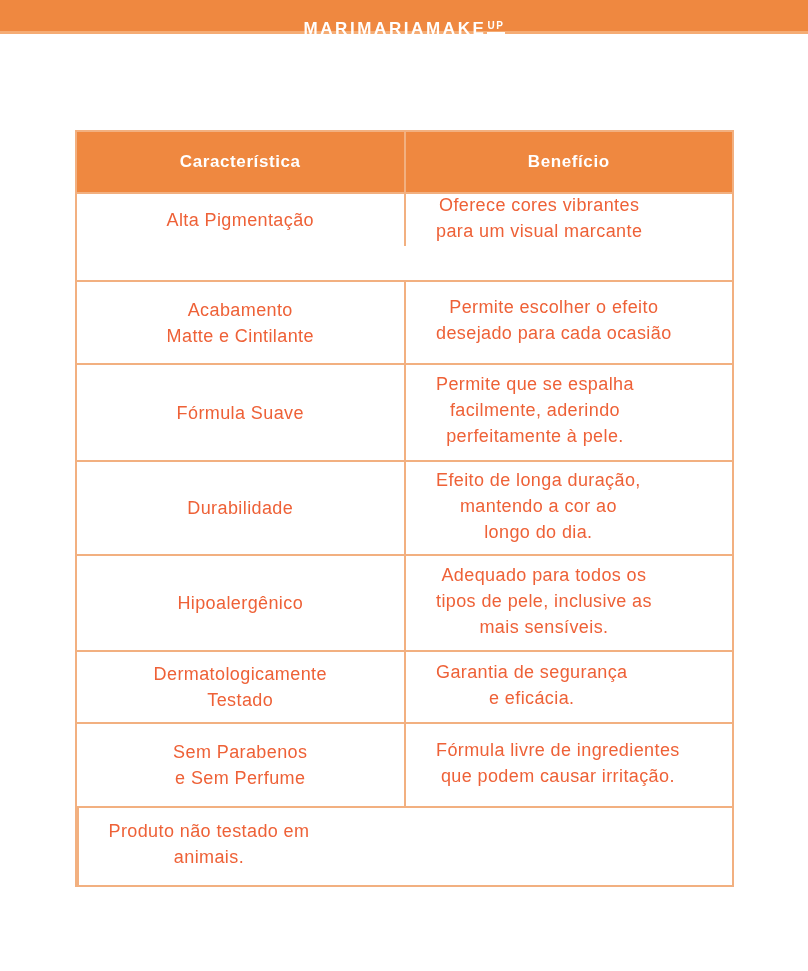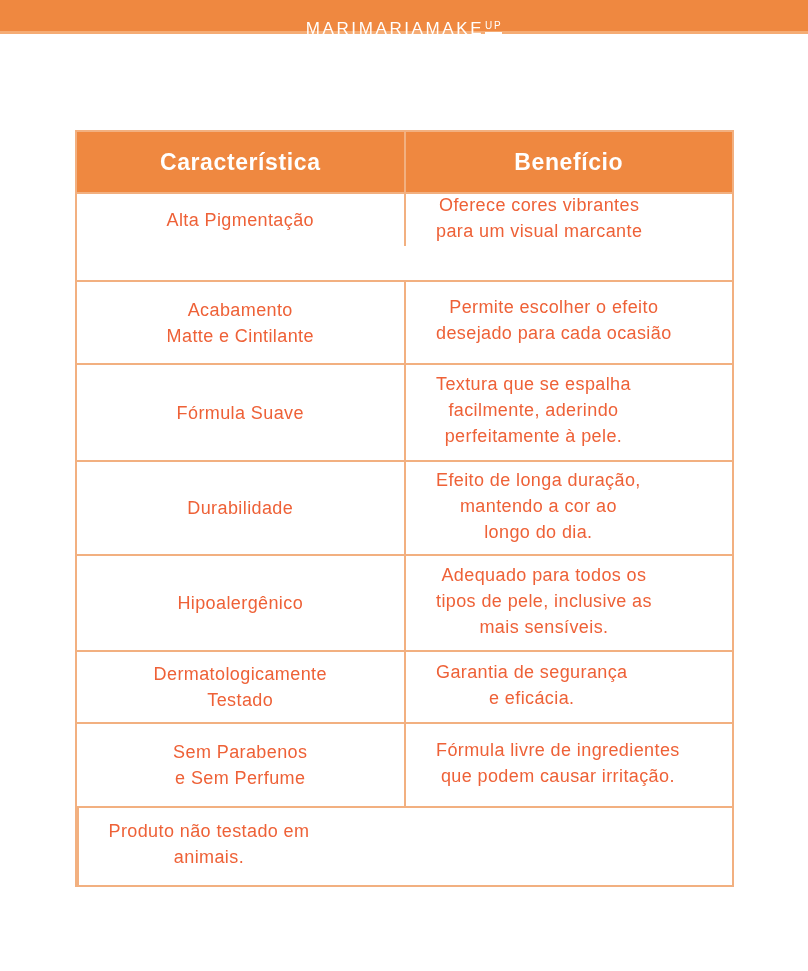--- a/index.html
+++ b/index.html
@@ -21,21 +21,21 @@
   .topbar {
     height: 34px;
     background: var(--brand-orange);
     border-bottom: 3px solid #F5AC74;
     display: flex;
     align-items: center;
     justify-content: center;
   }
   .logo {
     color: var(--header-text);
-    font-weight: normal;
+    font-weight: bold;
     font-size: 17px;
     letter-spacing: 2.6px;
     line-height: 1;
     white-space: nowrap;
     margin-top: 27px;
   }
   .logo-sup {
     display: inline-block;
     font-size: 10px;
     letter-spacing: 1.6px;
@@ -77,21 +77,21 @@
     text-align: center;
     padding: 8px 14px 13px 30px;
   }
   .header-row {
     background: var(--brand-orange);
     height: 60px;
   }
   .header-row .cell {
     color: var(--header-text);
     font-weight: bold;
-    font-size: 23px;
+    font-size: 17px;
     letter-spacing: 0.6px;
   }
   .header-row .benefit-cell {
     justify-content: center;
     text-align: center;
     padding: 12px;
   }
   
   .r0 { height: 54px; }
   .r1 { height: 83px; margin-top: 34px; }
@@ -129,21 +129,21 @@
 
       <div class="row r1">
         <div class="cell char-cell">Acabamento
 Matte e Cintilante</div>
         <div class="cell benefit-cell">Permite escolher o efeito
 desejado para cada ocasião</div>
       </div>
 
       <div class="row r2">
         <div class="cell char-cell">Fórmula Suave</div>
-        <div class="cell benefit-cell">Textura que se espalha
+        <div class="cell benefit-cell">Permite que se espalha
 facilmente, aderindo
 perfeitamente à pele.</div>
       </div>
 
       <div class="row r3">
         <div class="cell char-cell">Durabilidade</div>
         <div class="cell benefit-cell">Efeito de longa duração,
 mantendo a cor ao
 longo do dia.</div>
       </div>

